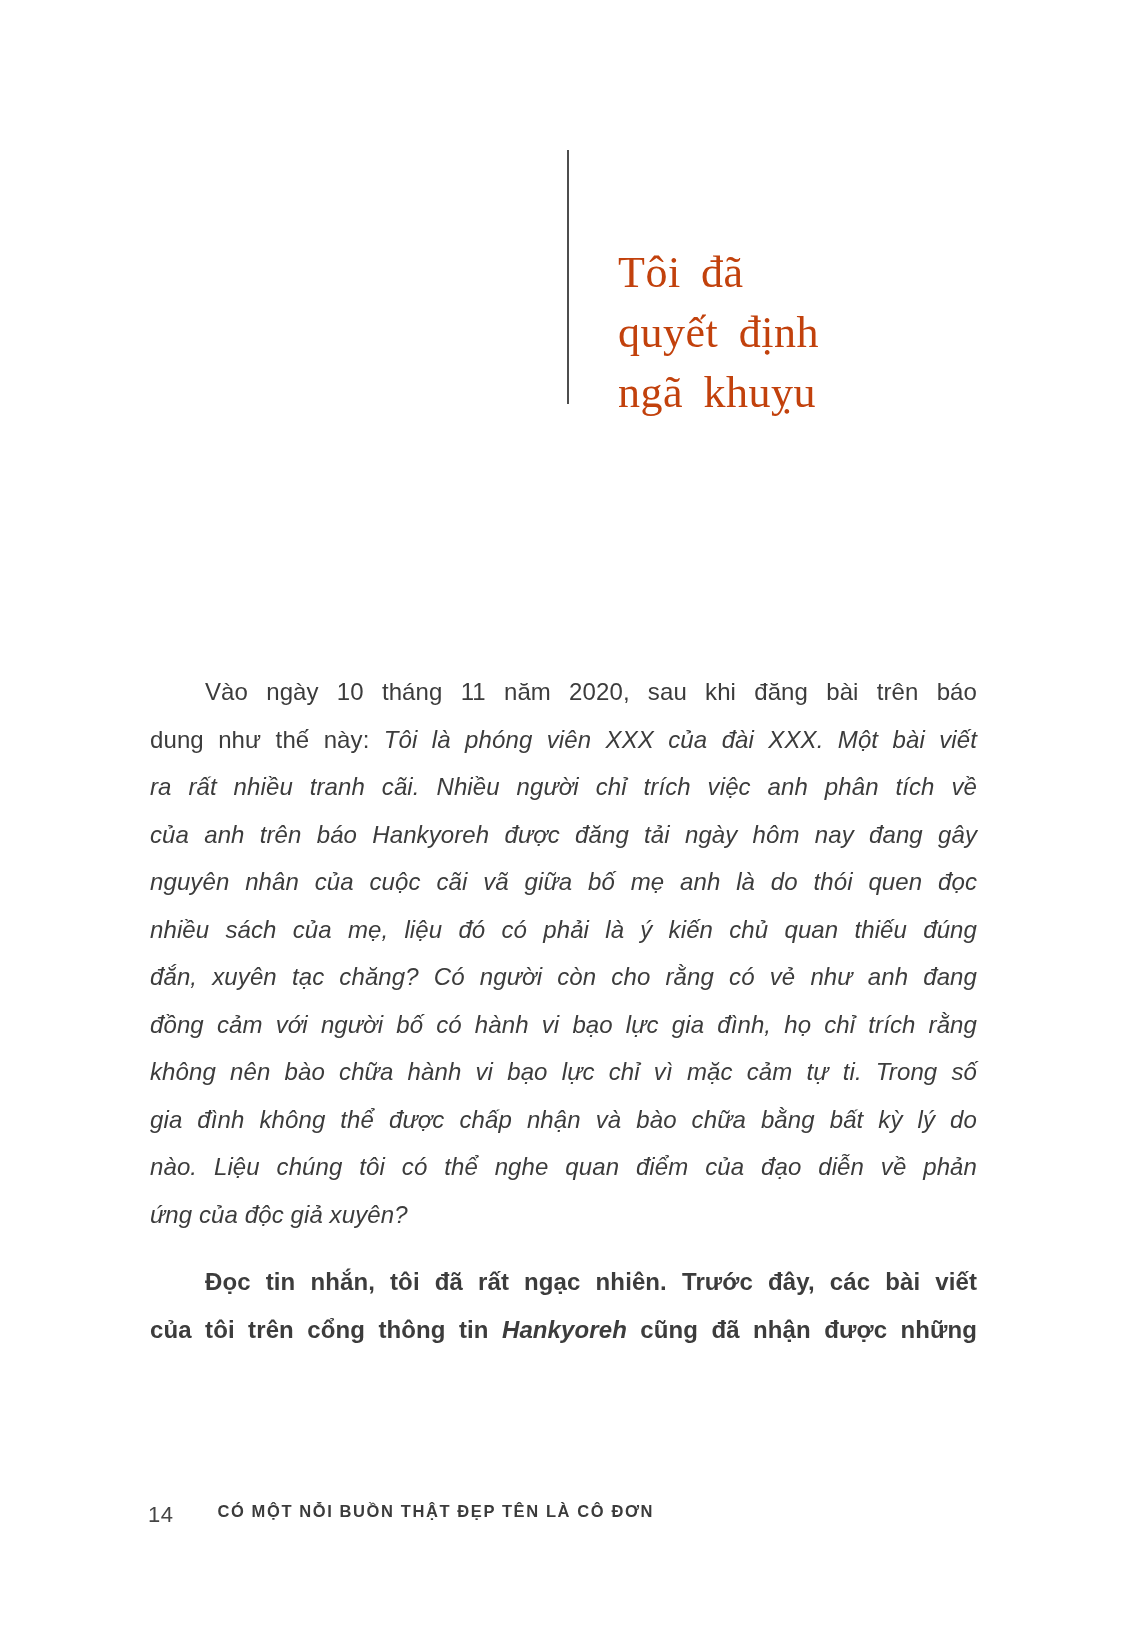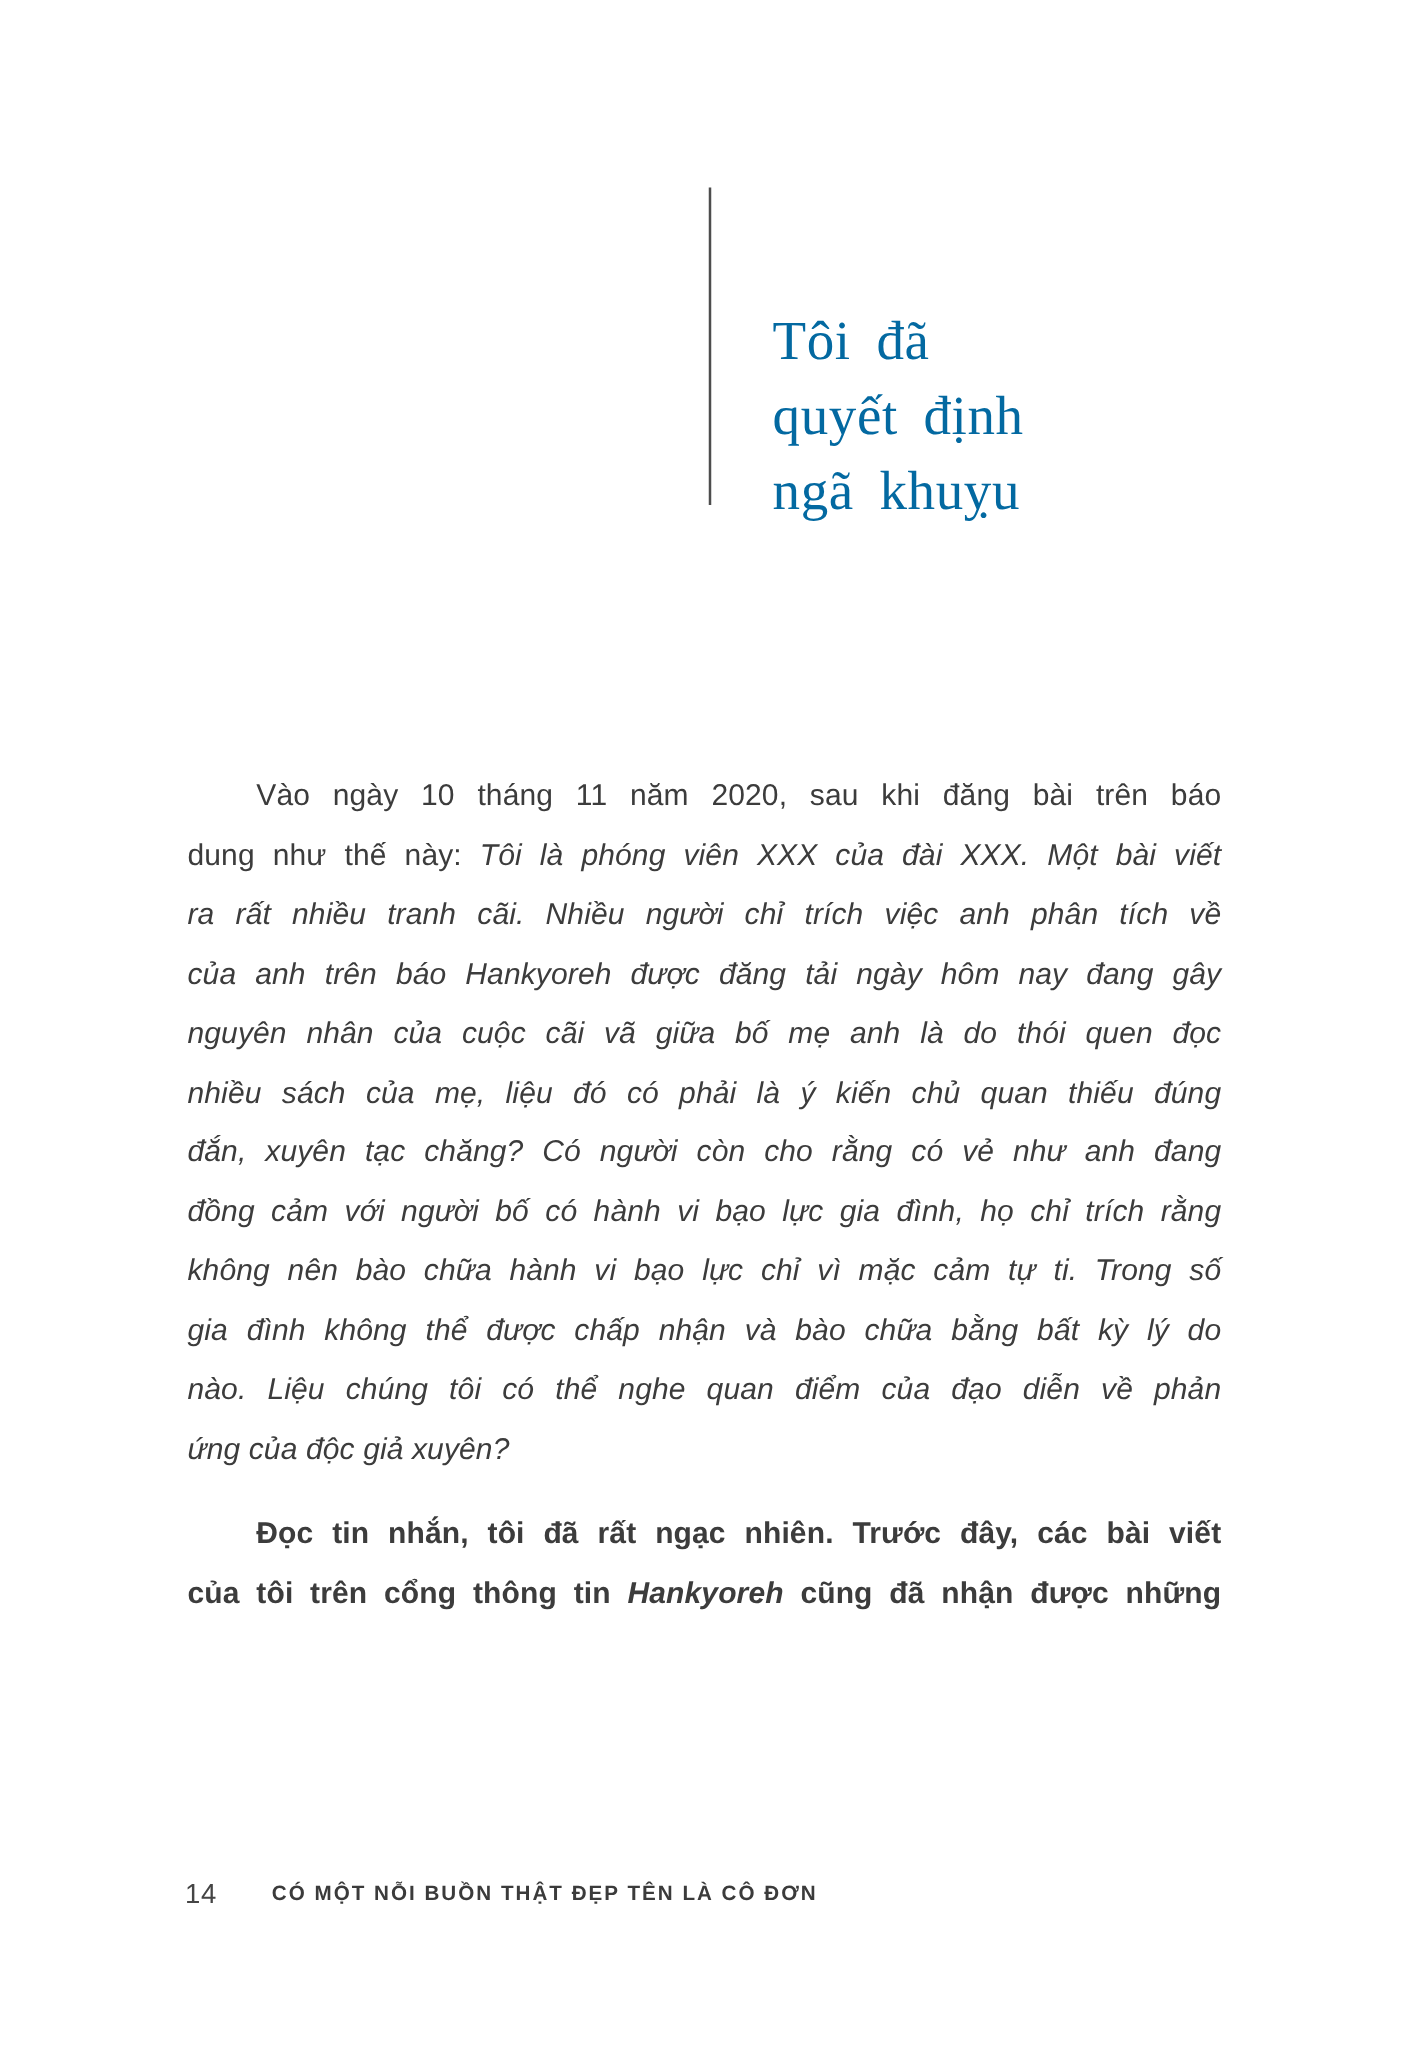--- a/index.html
+++ b/index.html
@@ -25,31 +25,31 @@
     height: 254px;
     background: #4d4d4d;
   }
   .chapter-title {
     position: absolute;
     left: 618px;
     top: 243px;
     font-family: "Liberation Serif", serif;
     font-size: 44px;
     line-height: 60px;
-    color: #0369a1;
+    color: #c2410c;
     letter-spacing: 0.5px;
     word-spacing: 9px;
     white-space: nowrap;
   }
 
   
   .body-text {
     position: absolute;
     left: 150px;
-    top: 613px;
+    top: 668px;
     width: 827px;
     font-size: 24px;
     line-height: 47.5px;
     color: #3c3c3c;
     letter-spacing: 0.1px;
   }
   .para + .para {
     margin-top: 20px;
     font-weight: bold;
   }
@@ -66,21 +66,21 @@
   .body-line .it {
     font-style: italic;
   }
 
   
   .footer {
     position: absolute;
     left: 148px;
     top: 1502px;
     display: flex;
-    align-items: center;
+    align-items: flex-start;
   }
   .page-number {
     font-size: 22px;
     color: #454545;
     letter-spacing: 0.5px;
   }
   .running-title {
     margin-left: 44px;
     font-size: 16.5px;
     font-weight: 700;

